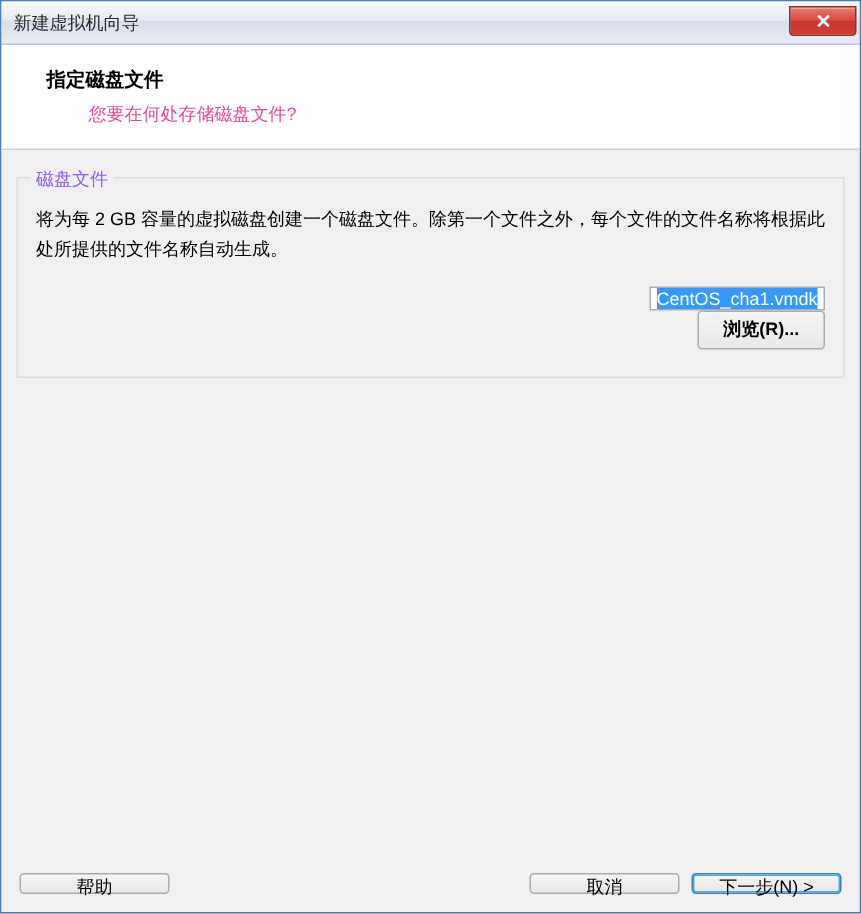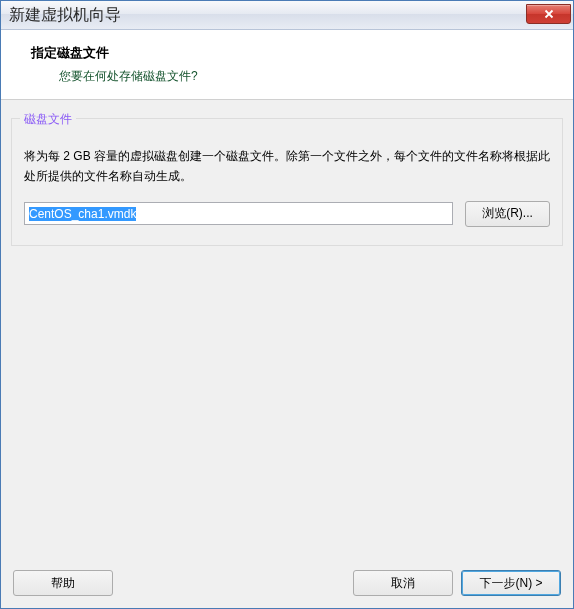--- a/index.html
+++ b/index.html
@@ -25,21 +25,21 @@
       height: 29px;
       background: linear-gradient(to bottom, #f8f9fb 0%, #e6eaf2 45%, #d8deea 46%, #e8ecf4 100%);
       border-bottom: 1px solid #b8c4d8;
       display: flex;
       align-items: center;
       padding: 0 2px 0 8px;
       position: relative;
     }
     .titlebar-text {
       color: #2a2a2a;
-      font-size: 16px;
+      font-size: 12px;
       flex: 1;
     }
     .close-btn {
       width: 45px;
       height: 20px;
       background: linear-gradient(to bottom, #e57e73 0%, #d8473d 48%, #c6352b 50%, #cf3f35 100%);
       border: 1px solid #8a2e26;
       border-radius: 0 0 3px 3px;
       display: flex;
       align-items: center;
@@ -57,21 +57,21 @@
       padding: 14px 10px 14px 30px;
       border-bottom: 1px solid #d0d0d0;
     }
     .header-title {
       font-weight: bold;
       color: #000;
       font-size: 13px;
       margin-bottom: 6px;
     }
     .header-subtitle {
-      color: #14532d;
+      color: #ec4899;
       font-size: 12px;
       padding-left: 28px;
     }
     .content-area {
       flex: 1;
       padding: 18px 10px 10px 10px;
       background: #f0f0f0;
     }
     .group-box {
       border: 1px solid #dcdcdc;
@@ -84,27 +84,28 @@
       top: -8px;
       left: -4px;
       background: #f0f0f0;
       padding: 0 4px;
       color: #8b5cf6;
       display: inline-block;
     }
     .desc-text {
       color: #000;
       line-height: 1.7;
-      margin-top: 10px;
+      margin-top: 0;
       margin-bottom: 14px;
     }
     .file-row {
       display: flex;
-      gap: 12px;
-      align-items: center;
+      gap: 0;
+      align-items: flex-end;
+      flex-direction: column;
     }
     .file-input {
       flex: 1;
       height: 23px;
       border: 1px solid #abadb3;
       background: #fff;
       padding: 0 4px;
       font-size: 12px;
       outline: none;
       display: flex;
@@ -119,33 +120,34 @@
     }
     .browse-btn {
       height: 26px;
       width: 85px;
       background: linear-gradient(to bottom, #f5f5f5 0%, #e8e8e8 100%);
       border: 1px solid #acacac;
       border-radius: 3px;
       font-size: 12px;
       cursor: pointer;
       font-family: inherit;
+      font-weight: bold;
     }
     .footer {
       padding: 12px;
       display: flex;
       gap: 8px;
       align-items: center;
       background: #f0f0f0;
     }
     .footer-spacer {
       flex: 1;
     }
     .footer-btn {
-      height: 26px;
+      height: 14px;
       width: 100px;
       background: linear-gradient(to bottom, #f5f5f5 0%, #e8e8e8 100%);
       border: 1px solid #acacac;
       border-radius: 3px;
       font-size: 12px;
       cursor: pointer;
       font-family: inherit;
     }
     .footer-btn.default {
       border: 1px solid #3c7fb1;

